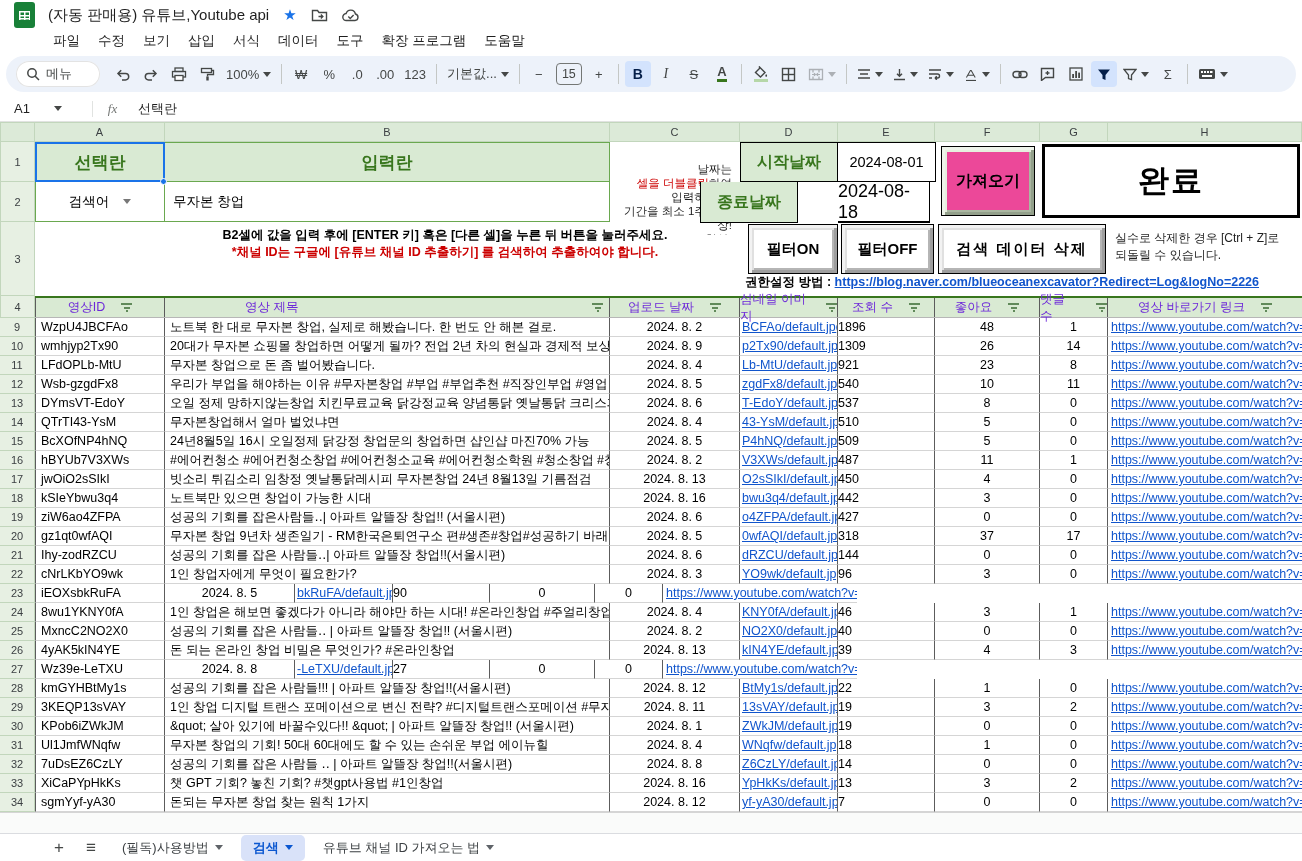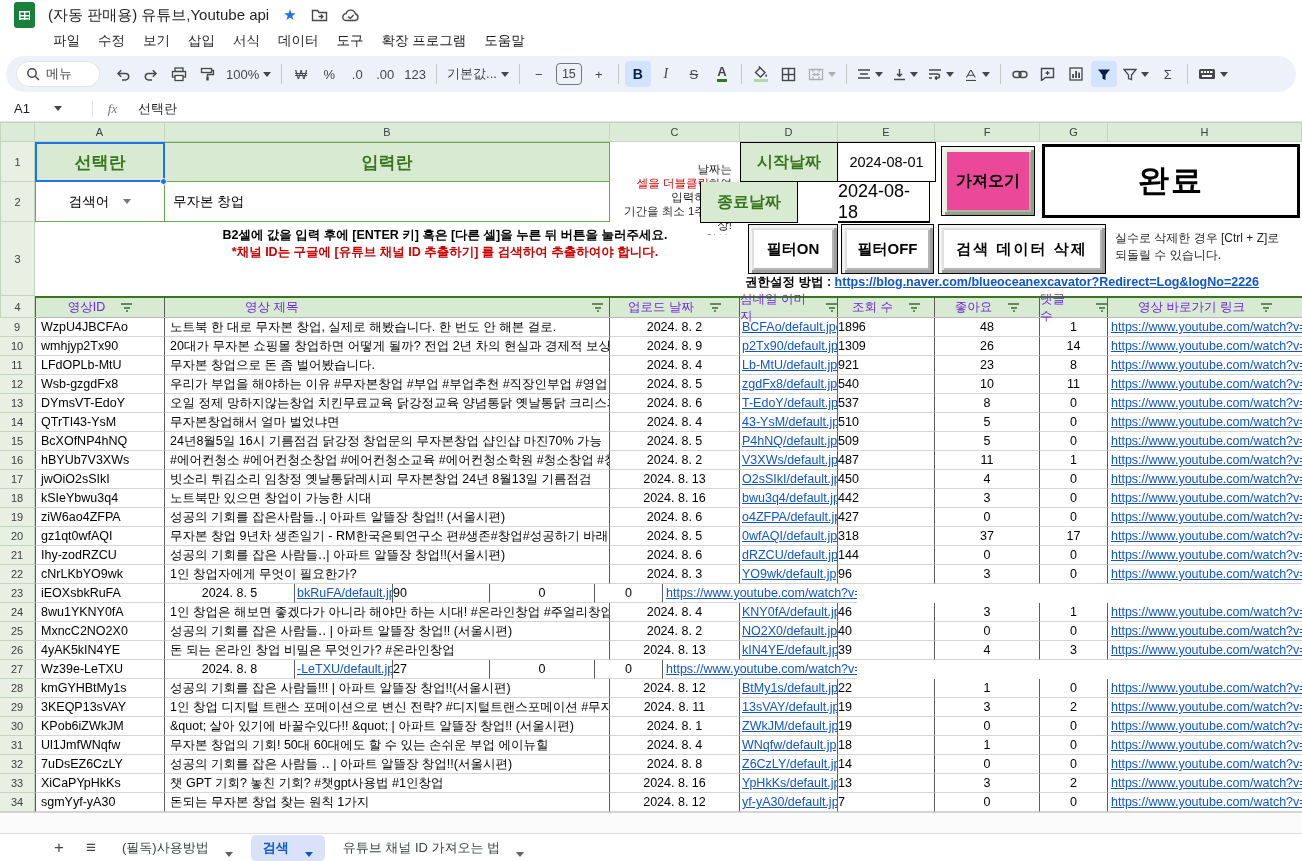--- a/index.html
+++ b/index.html
@@ -105,21 +105,21 @@
   .cviews { width:97px; text-align:left; }
   .clikes { width:105px; text-align:center; }
   .ccom { width:68px; text-align:center; }
   .clink { width:194px; padding-left:3px; color:#1155cc !important; text-decoration:underline; border-right:none !important; }
 
   
   #belowsheet { left:0; top:812px; width:1302px; height:21px; background:#fafbfa; border-top:1px solid #d5d5d5; }
   #tabbar { left:0; top:833px; width:1302px; height:28px; background:#ffffff; border-top:1px solid #dadce0;
     display:flex; align-items:center; padding-left:46px; gap:6px; }
   .bar-ico { font-size:17px; color:#444746; width:26px; text-align:center; }
-  .stab { display:flex; align-items:flex-end; gap:12px; font-size:13px; color:#3c4043; padding:4px 12px; border-radius:5px; }
+  .stab { display:flex; align-items:center; gap:2px; font-size:13px; color:#3c4043; padding:4px 12px; border-radius:5px; }
   .stab .dd { border-top-color:#5f6368; }
   .stab.active { background:#d9e2f9; color:#0b57d0; font-weight:bold; }
   .stab.active .dd { border-top-color:#0b57d0; }
 </style>
 </head>
 <body>
 
 <div id="app">
 
   <div id="titlebar" class="abs">
@@ -482,21 +482,21 @@
     <div class="c cdate">2024. 8. 4</div>
     <div class="c cthumb">43-YsM/default.jpg</div>
     <div class="c cviews">510</div>
     <div class="c clikes">5</div>
     <div class="c ccom">0</div>
     <div class="c clink">https://www.youtube.com/watch?v=</div>
   </div>
         <div class="trow">
     <div class="c rn">15</div>
     <div class="c cid">BcXOfNP4hNQ</div>
-    <div class="c ctitle">24년8월5일 16시 기름점검 닭강정 창업문의 무자본창업 샵인샵 마진70% 가능</div>
+    <div class="c ctitle">24년8월5일 16시 오일정제 닭강정 창업문의 창업하면 샵인샵 마진70% 가능</div>
     <div class="c cdate">2024. 8. 5</div>
     <div class="c cthumb">P4hNQ/default.jpg</div>
     <div class="c cviews">509</div>
     <div class="c clikes">5</div>
     <div class="c ccom">0</div>
     <div class="c clink">https://www.youtube.com/watch?v=</div>
   </div>
         <div class="trow">
     <div class="c rn">16</div>
     <div class="c cid">hBYUb7V3XWs</div>

